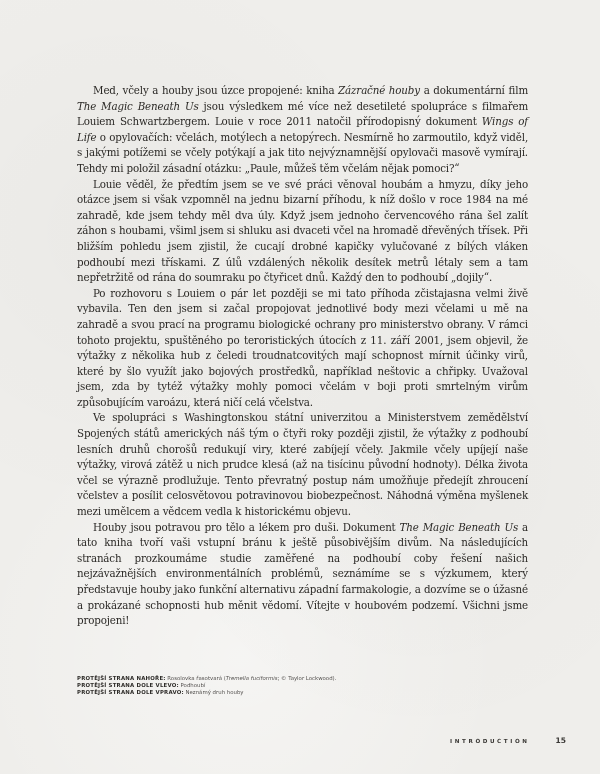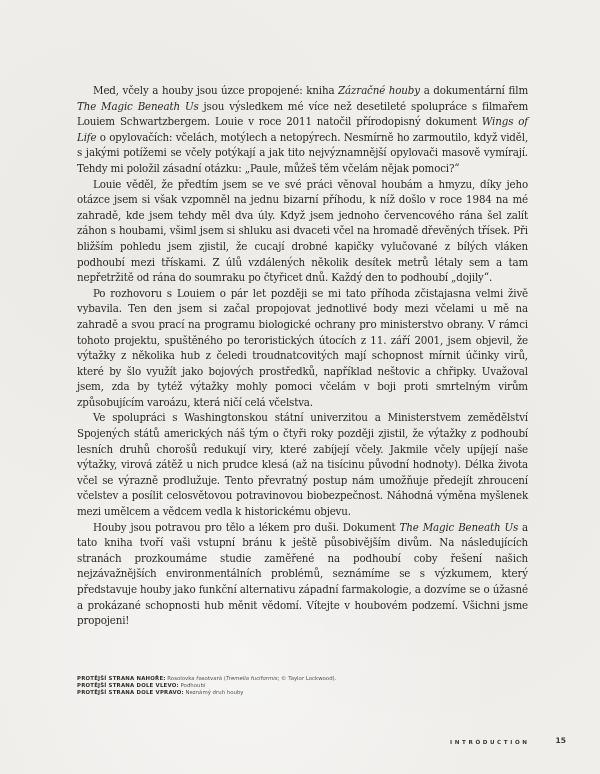--- a/index.html
+++ b/index.html
@@ -37,21 +37,21 @@
       color: #555250;
     }
     .captions .cap { white-space: nowrap; }
     .captions .cap-label { font-weight: bold; color: #2f2d2a; letter-spacing: 0.2px; }
     .captions em { font-style: italic; }
     .footer {
       position: absolute;
       right: 34px; top: 736px;
       font-family: "DejaVu Sans", sans-serif;
       color: #3a3835;
-      display: flex; align-items: flex-end; gap: 26px;
+      display: flex; align-items: center; gap: 26px;
     }
     .footer .section { font-size: 5.6px; letter-spacing: 2.6px; font-weight: bold; }
     .footer .pagenum { font-size: 7.5px; font-weight: bold; }
   </style>
 </head>
 <body>
 
 <div class="page">
   <div class="body-text">
     <p class="first"><span>Med, včely a houby jsou úzce propojené: kniha </span><em>Zázračné houby</em><span> a dokumentární film </span><em>The Magic Beneath Us</em><span> jsou výsledkem mé více než desetileté spolupráce s filmařem Louiem Schwartzbergem. Louie v roce 2011 natočil přírodopisný dokument </span><em>Wings of Life</em><span> o opylovačích: včelách, motýlech a netopýrech. Nesmírně ho zarmoutilo, když viděl, s jakými potížemi se včely potýkají a jak tito nejvýznamnější opylovači masově vymírají. Tehdy mi položil zásadní otázku: „Paule, můžeš těm včelám nějak pomoci?“</span></p>

